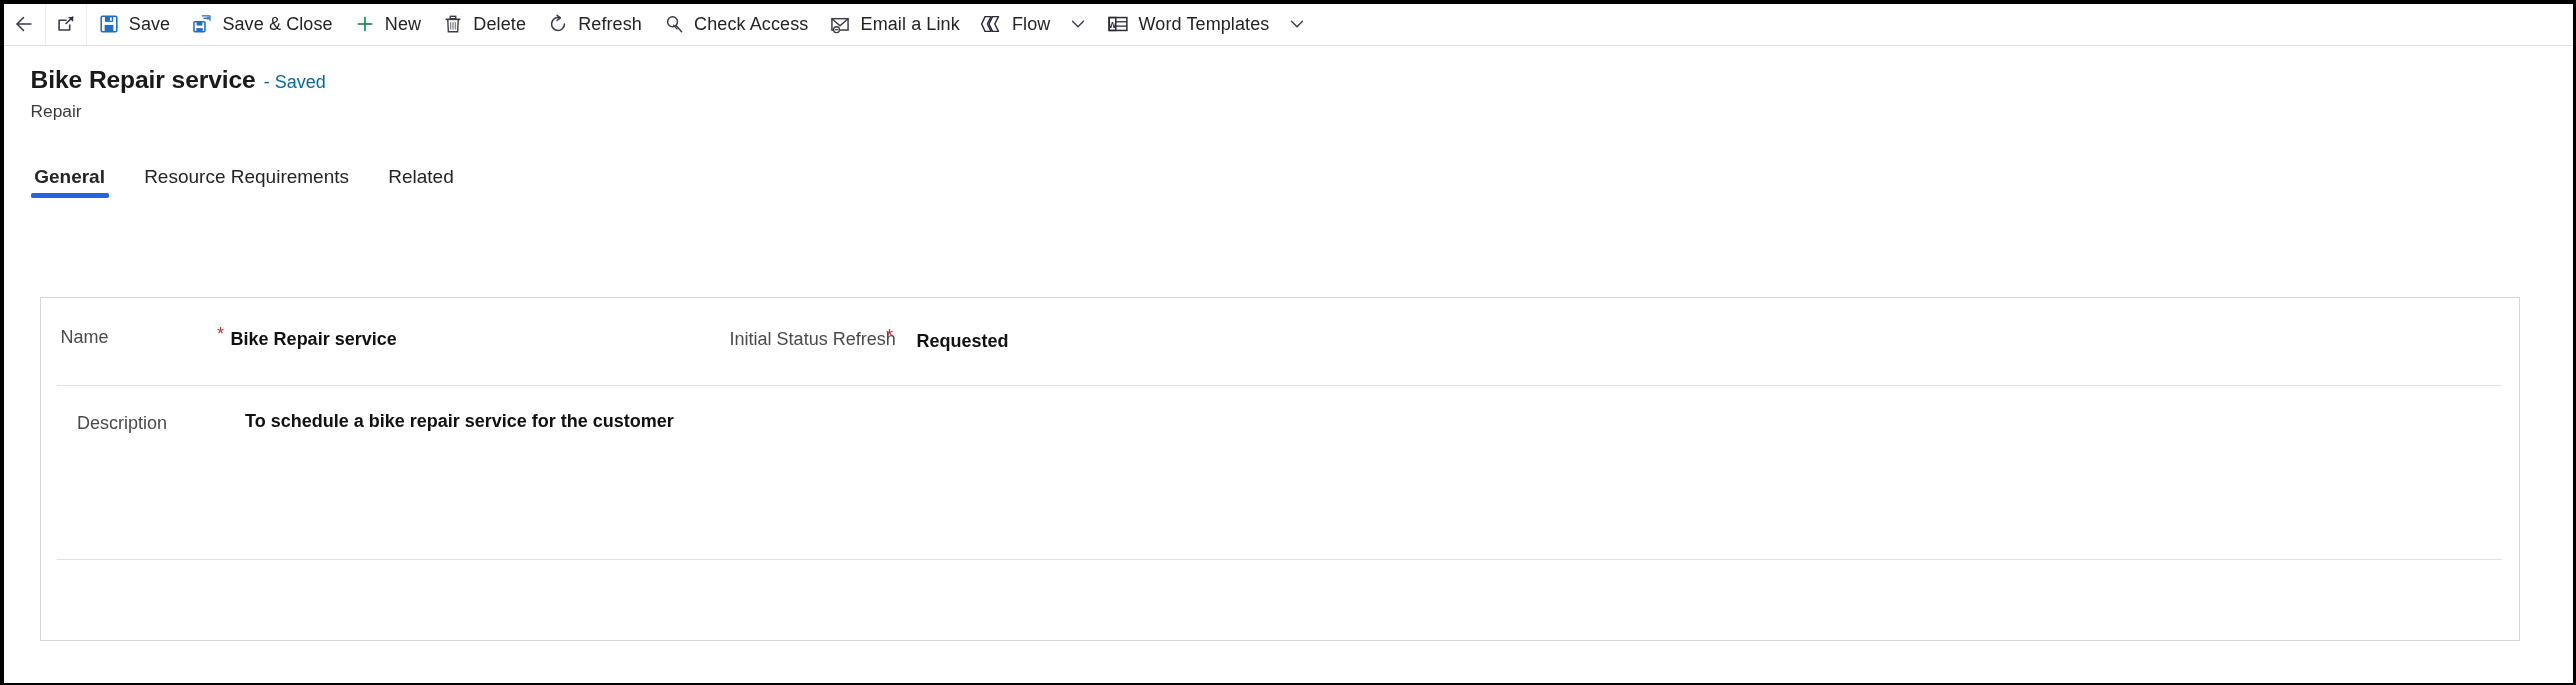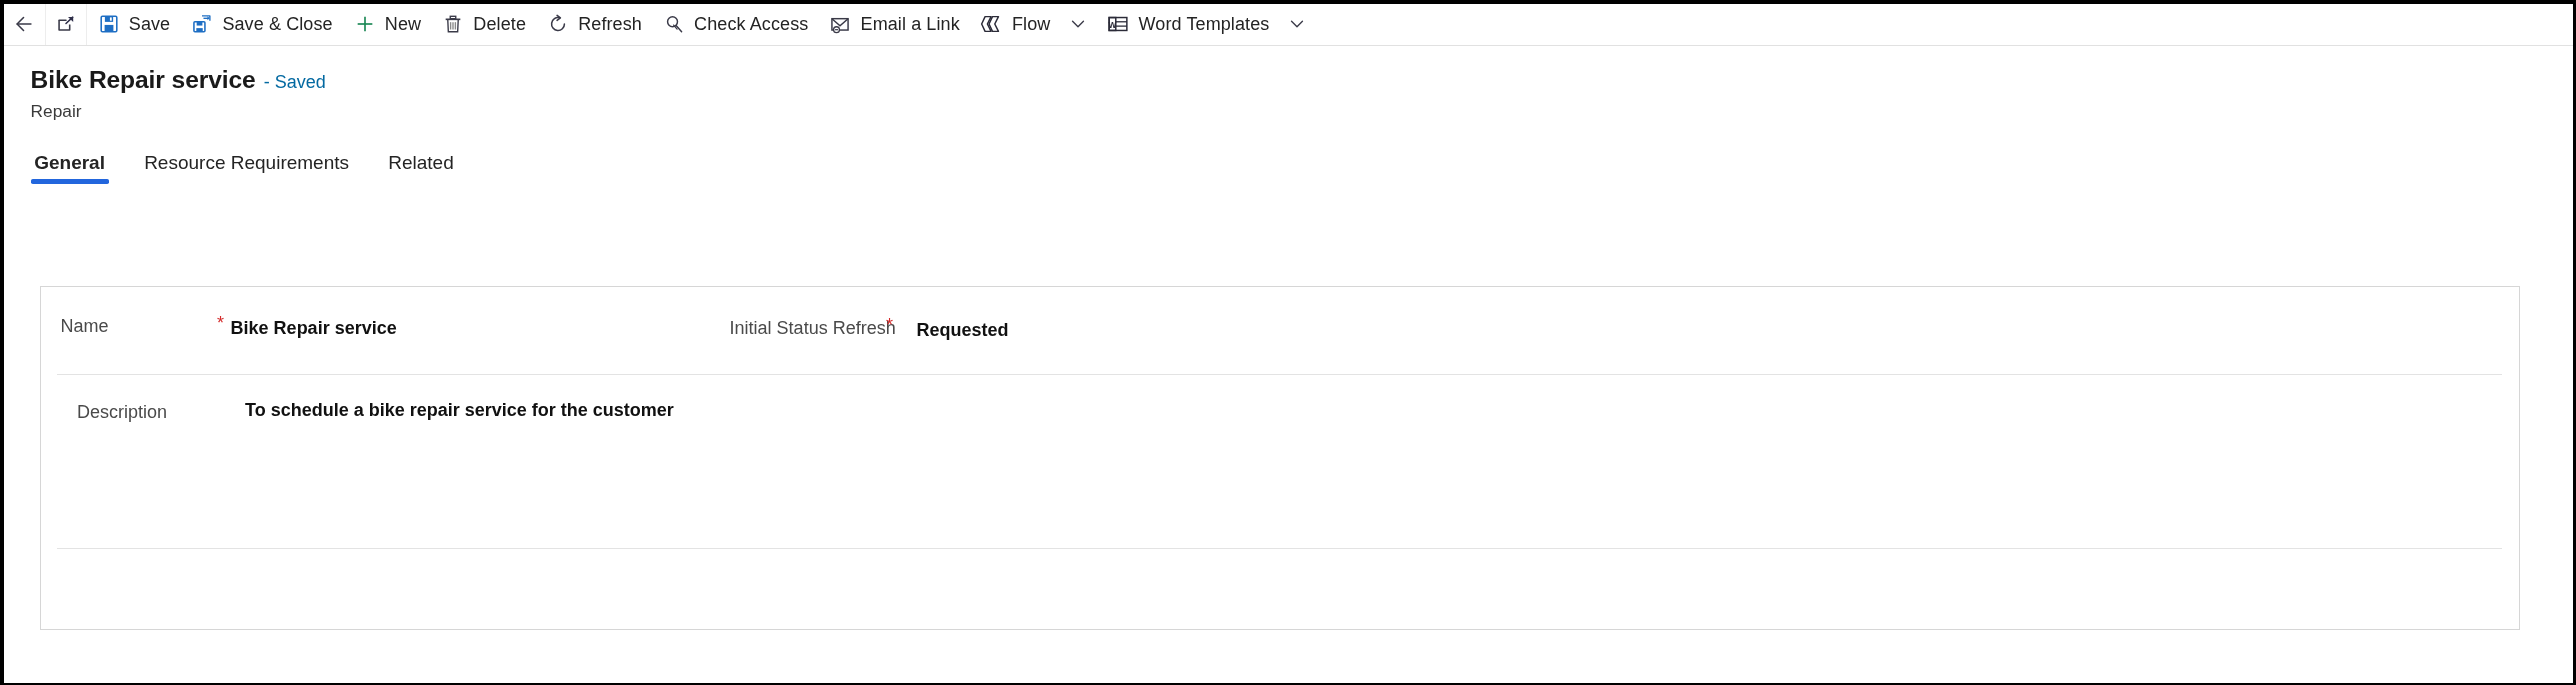--- a/index.html
+++ b/index.html
@@ -100,21 +100,21 @@
   #record-entity {
     font-size: 17.3px;
     color: #3b3b3b;
     margin-top: 7.3px;
   }
 
   
   #tab-strip {
     display: flex;
     align-items: flex-end;
-    margin: 26px 0 0 27px;
+    margin: 40px 0 0 27px;
     height: 36px;
   }
   .tab-item {
     position: relative;
     padding: 0 3.6px 10px 3.6px;
     margin-right: 32px;
     font-size: 19px;
     color: #242424;
     cursor: default;
   }
@@ -129,21 +129,21 @@
     bottom: 0;
     height: 4.5px;
     background: #2266dd;
     border-radius: 1.8px;
   }
 
   
   #form-card {
     position: absolute;
     left: 36px;
-    top: 282px;
+    top: 293px;
     width: 2480px;
     height: 344px;
     border: 1.8px solid #d6d6d6;
     background: #ffffff;
     box-sizing: border-box;
   }
   .form-row {
     display: flex;
     align-items: flex-start;
     position: relative;

